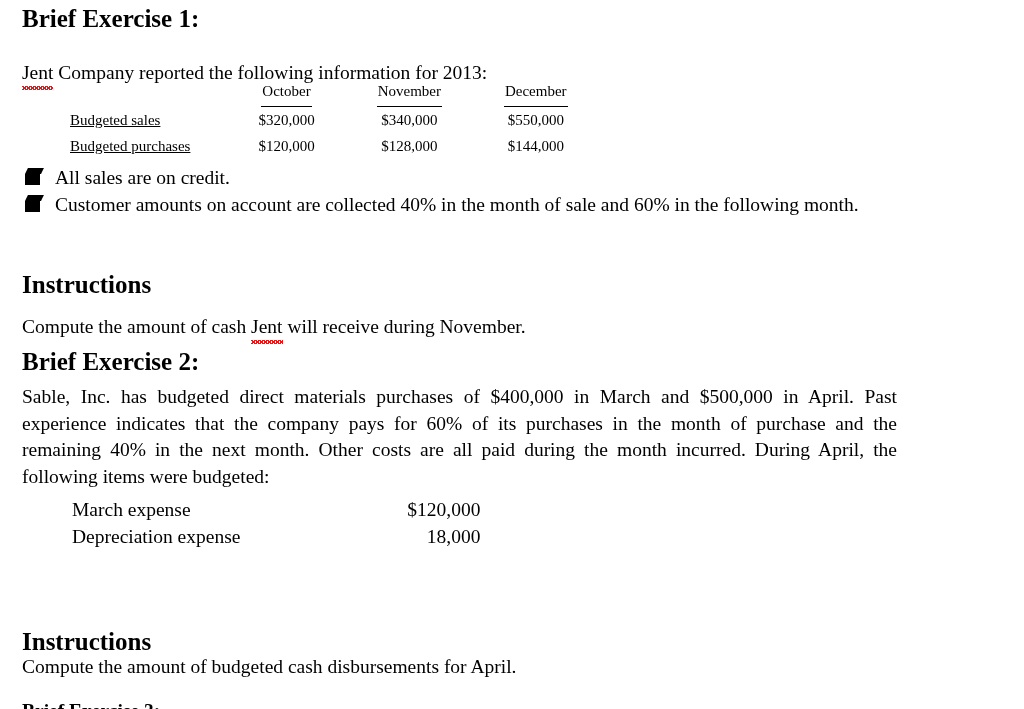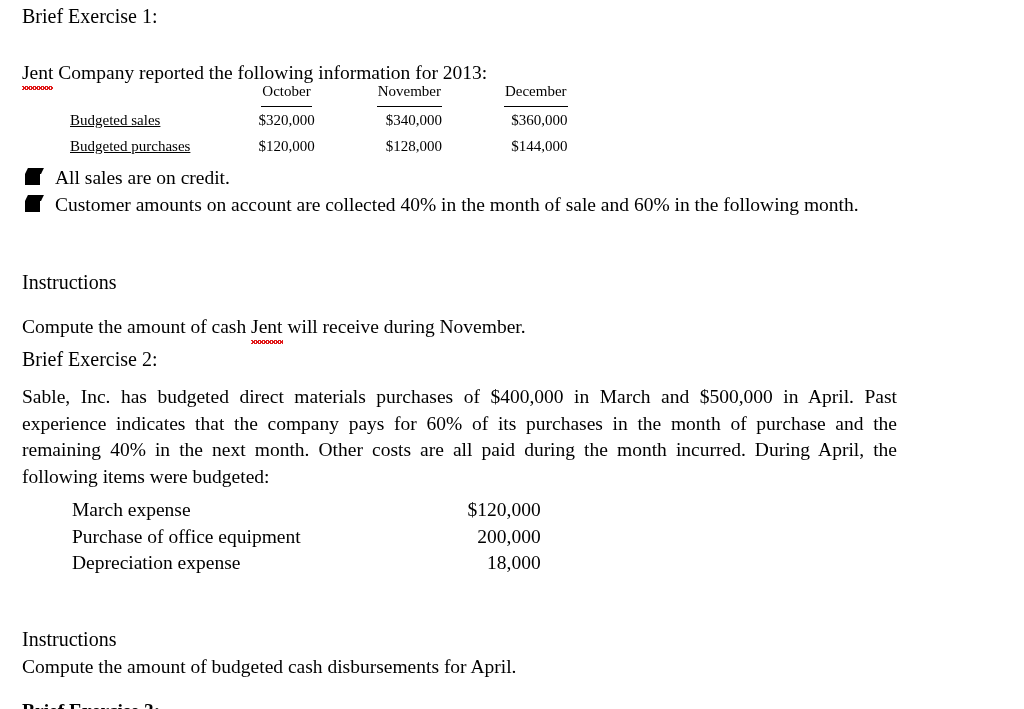--- a/index.html
+++ b/index.html
@@ -18,22 +18,22 @@
   .page {
     position: relative;
     width: 1024px;
     height: 709px;
     padding: 0;
     box-sizing: border-box;
   }
 
   
   .heading {
-    font-weight: normal;
-    font-size: 20px;
+    font-weight: bold;
+    font-size: 25px;
     line-height: 1.0;
     position: absolute;
     white-space: nowrap;
   }
   .para {
     font-size: 19.5px;
     line-height: 26.5px;
     position: absolute;
   }
   .para.justify {
@@ -86,21 +86,21 @@
   .month-table .colhead {
     text-align: center;
     white-space: nowrap;
   }
   .month-table .colhead span {
     border-bottom: 1.4px solid #000;
     padding: 0 1px 1px 1px;
     display: inline-block;
   }
   .month-table .amount {
-    text-align: right;
+    text-align: center;
     white-space: nowrap;
   }
   .month-table .spacer-col {
     width: 58px;
   }
   .month-table .spacer-col2 {
     width: 62px;
   }
 
   
@@ -198,21 +198,21 @@
       </tr>
     </thead>
     <tbody>
       <tr>
         <td class="rowlabel">Budgeted sales</td>
         <td></td>
         <td class="amount">$320,000</td>
         <td></td>
         <td class="amount">$340,000</td>
         <td></td>
-        <td class="amount">$360,000</td>
+        <td class="amount">$550,000</td>
       </tr>
       <tr>
         <td class="rowlabel">Budgeted purchases</td>
         <td></td>
         <td class="amount">$120,000</td>
         <td></td>
         <td class="amount">$128,000</td>
         <td></td>
         <td class="amount">$144,000</td>
       </tr>
@@ -242,24 +242,20 @@
 
   <div class="para justify" style="left:22px; top:384px; width:875px;">Sable, Inc. has budgeted direct materials purchases of $400,000 in March and $500,000 in April. Past experience indicates that the company pays for 60% of its purchases in the month of purchase and the remaining 40% in the next month. Other costs are all paid during the month incurred. During April, the following items were budgeted:</div>
 
   <table class="expense-table" style="left:72px; top:497px;">
     <tbody>
       <tr>
         <td class="item">March expense</td>
         <td class="value">$120,000</td>
       </tr>
       <tr>
-        <td class="item">Purchase of office equipment</td>
-        <td class="value">200,000</td>
-      </tr>
-      <tr>
         <td class="item">Depreciation expense</td>
         <td class="value">18,000</td>
       </tr>
     </tbody>
   </table>
 
   <div class="heading" style="left:22px; top:629px;">Instructions</div>
 
   <div class="para" style="left:22px; top:654px; width:900px;">Compute the amount of budgeted cash disbursements for April.</div>
 

